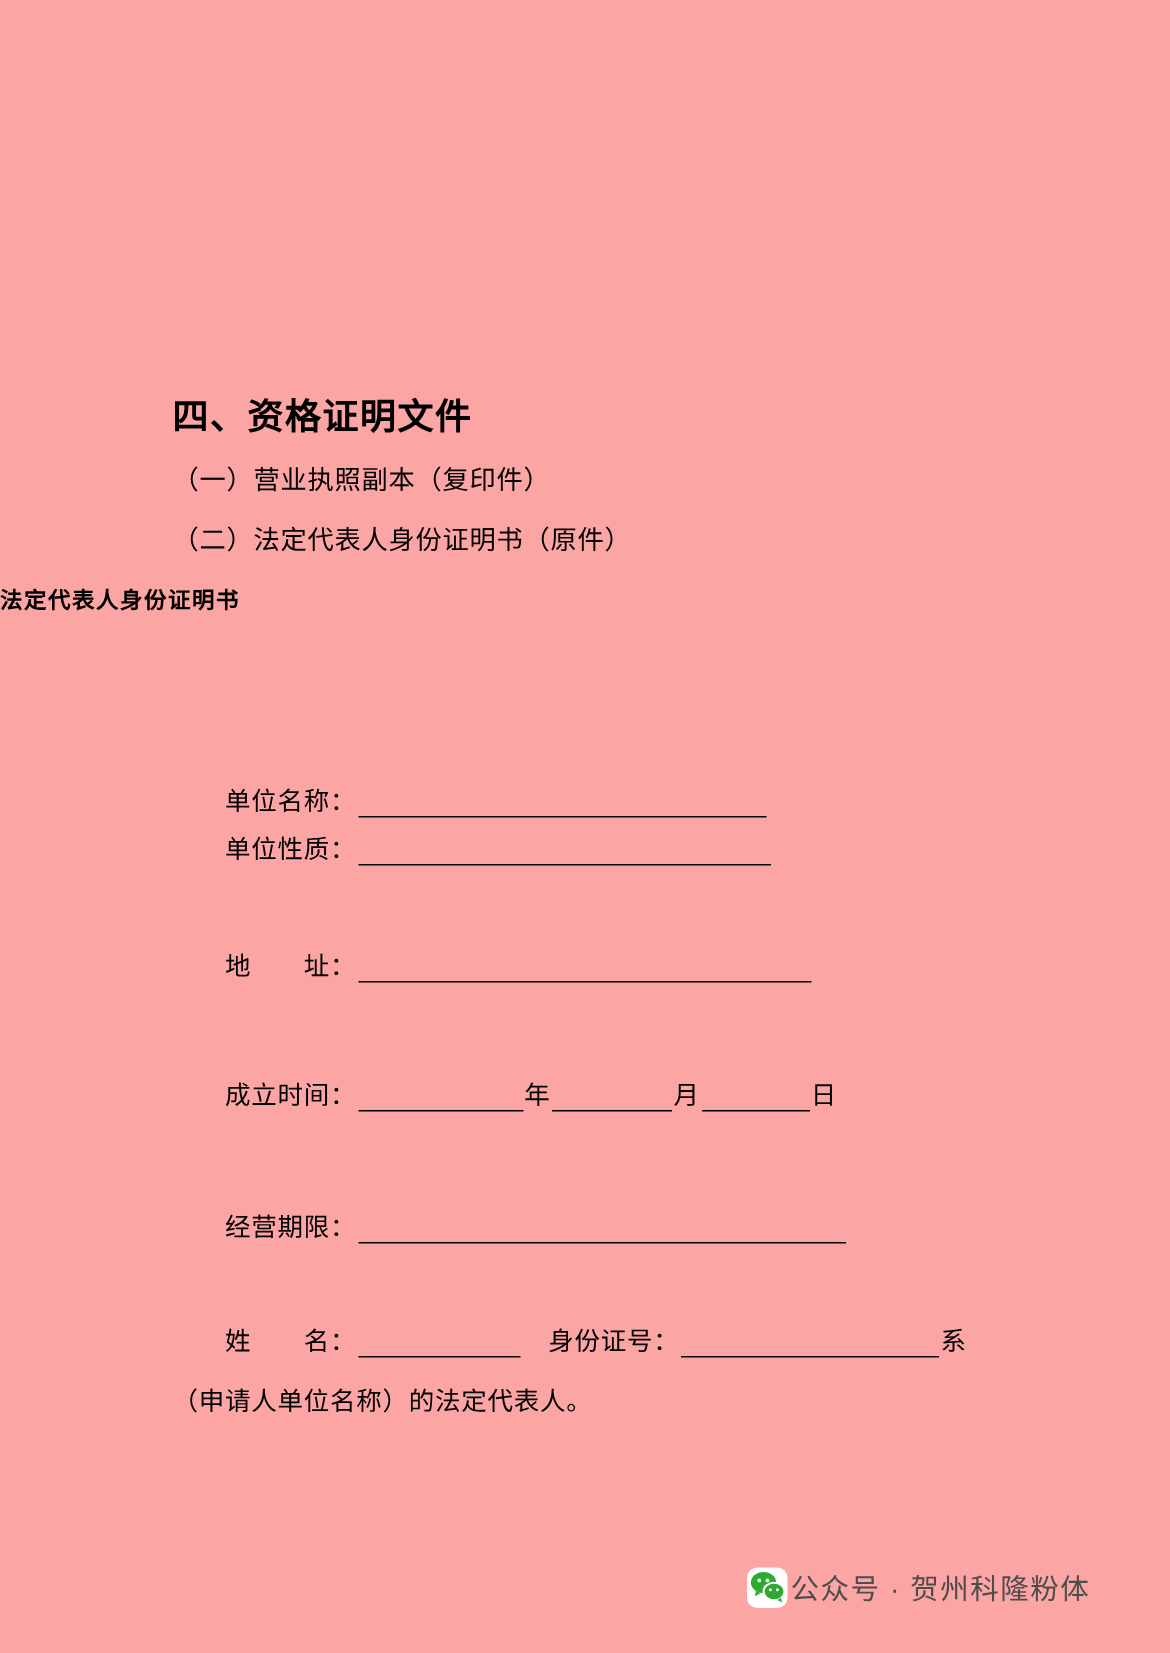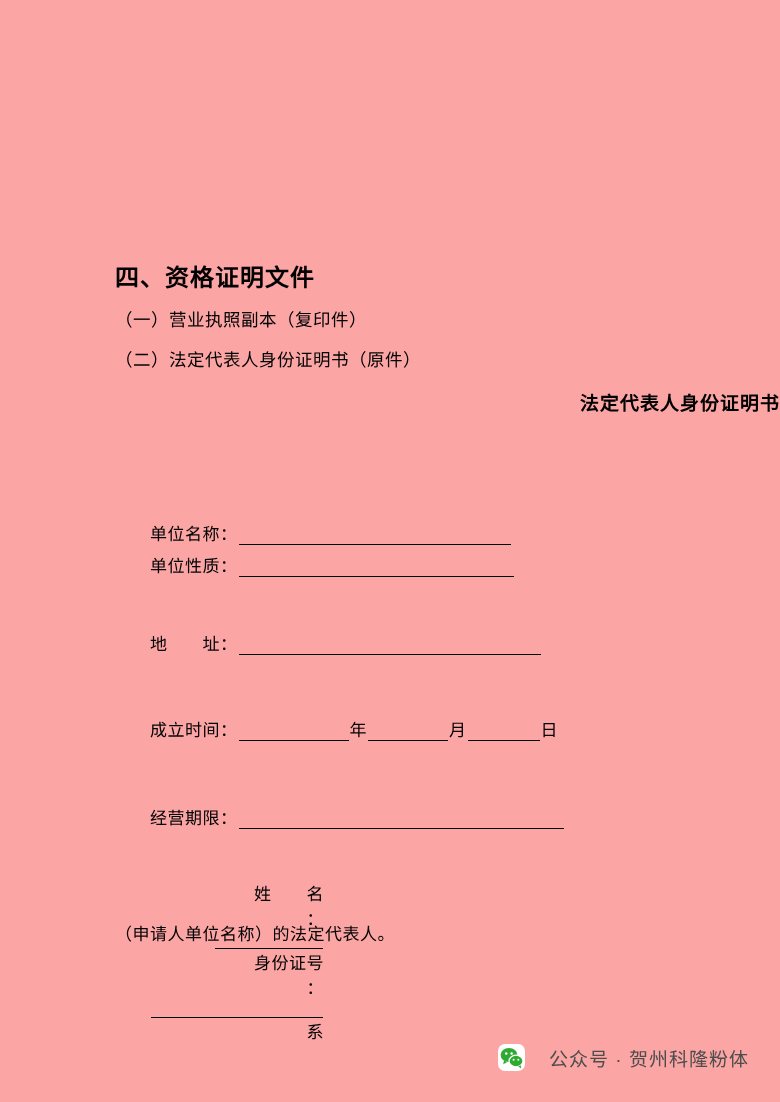--- a/index.html
+++ b/index.html
@@ -41,22 +41,22 @@
     white-space: nowrap;
   }
   .doc-subitem.item-1 { top: 306px; }
   .doc-subitem.item-2 { top: 346px; }
 
   .cert-title {
     position: absolute;
     left: 0;
     right: 0;
     top: 388px;
-    text-align: right;
-    font-size: 19px;
+    text-align: left;
+    font-size: 15px;
     font-weight: bold;
     letter-spacing: 1px;
   }
 
   
   .field-row {
     position: absolute;
     left: 150px;
     font-size: 17px;
     letter-spacing: 0.5px;
@@ -77,40 +77,40 @@
     height: 18px;
     margin: 0 1px;
     vertical-align: bottom;
   }
 
   .row-unit-name   { top: 472px; margin-top: 48px; }
   .row-unit-type   { top: 552px; align-items: flex-end; }
   .row-address     { top: 630px; }
   .row-found-date  { top: 716px; }
   .row-biz-term    { top: 804px; }
-  .row-person      { top: 880px; flex-direction: column; }
+  .row-person      { top: 880px; }
 
   .final-line {
     position: absolute;
     left: 115px;
     top: 920px;
     font-size: 17px;
     letter-spacing: 0.5px;
     white-space: nowrap;
     text-align: right;
   }
 
   
   .footer-brand {
     position: absolute;
     left: 498px;
     top: 1044px;
     display: flex;
     align-items: center;
-    gap: 24px;
+    gap: 2px;
     color: #4a4a4a;
     font-family: "Liberation Sans", "DejaVu Sans", sans-serif;
   }
   .wechat-badge {
     width: 27px;
     height: 27px;
     border-radius: 7px;
     background: #ffffff;
     display: flex;
     align-items: center;

